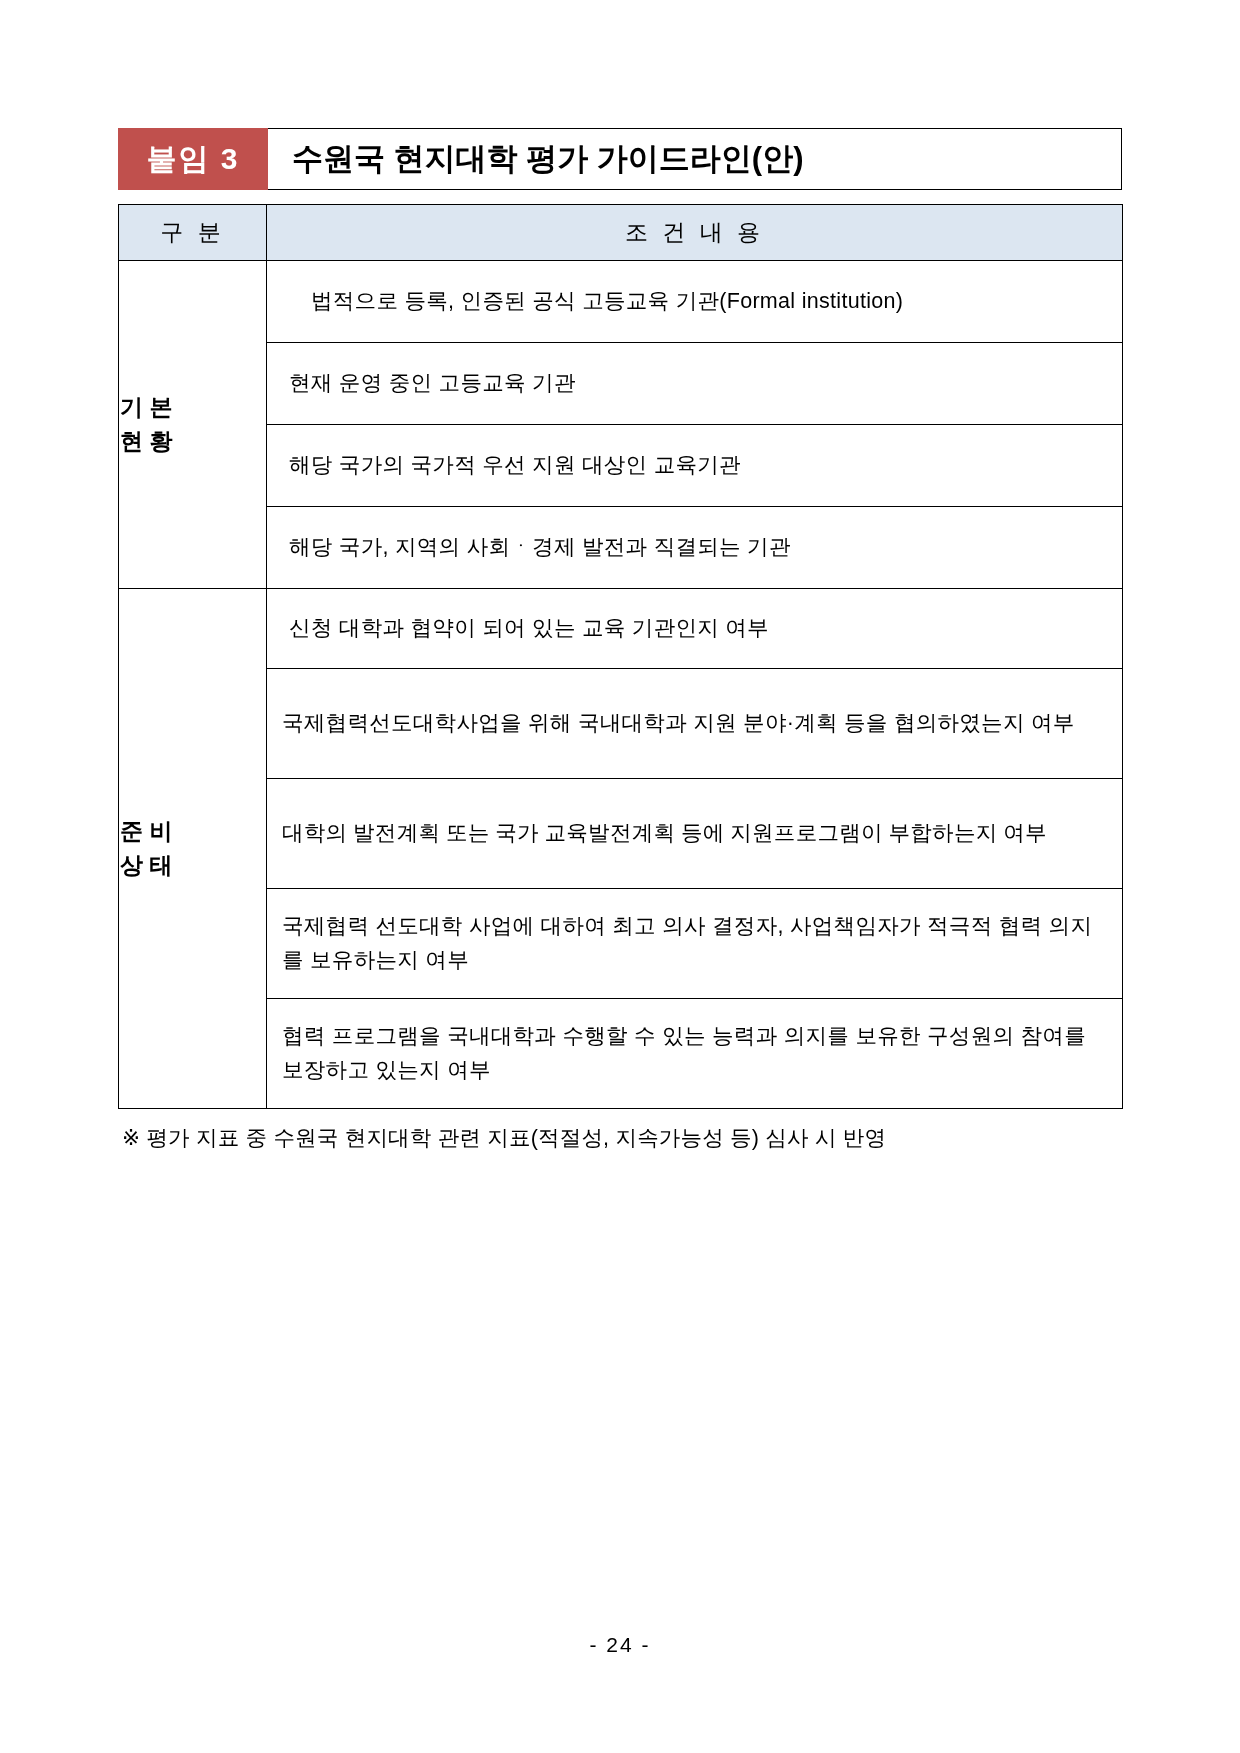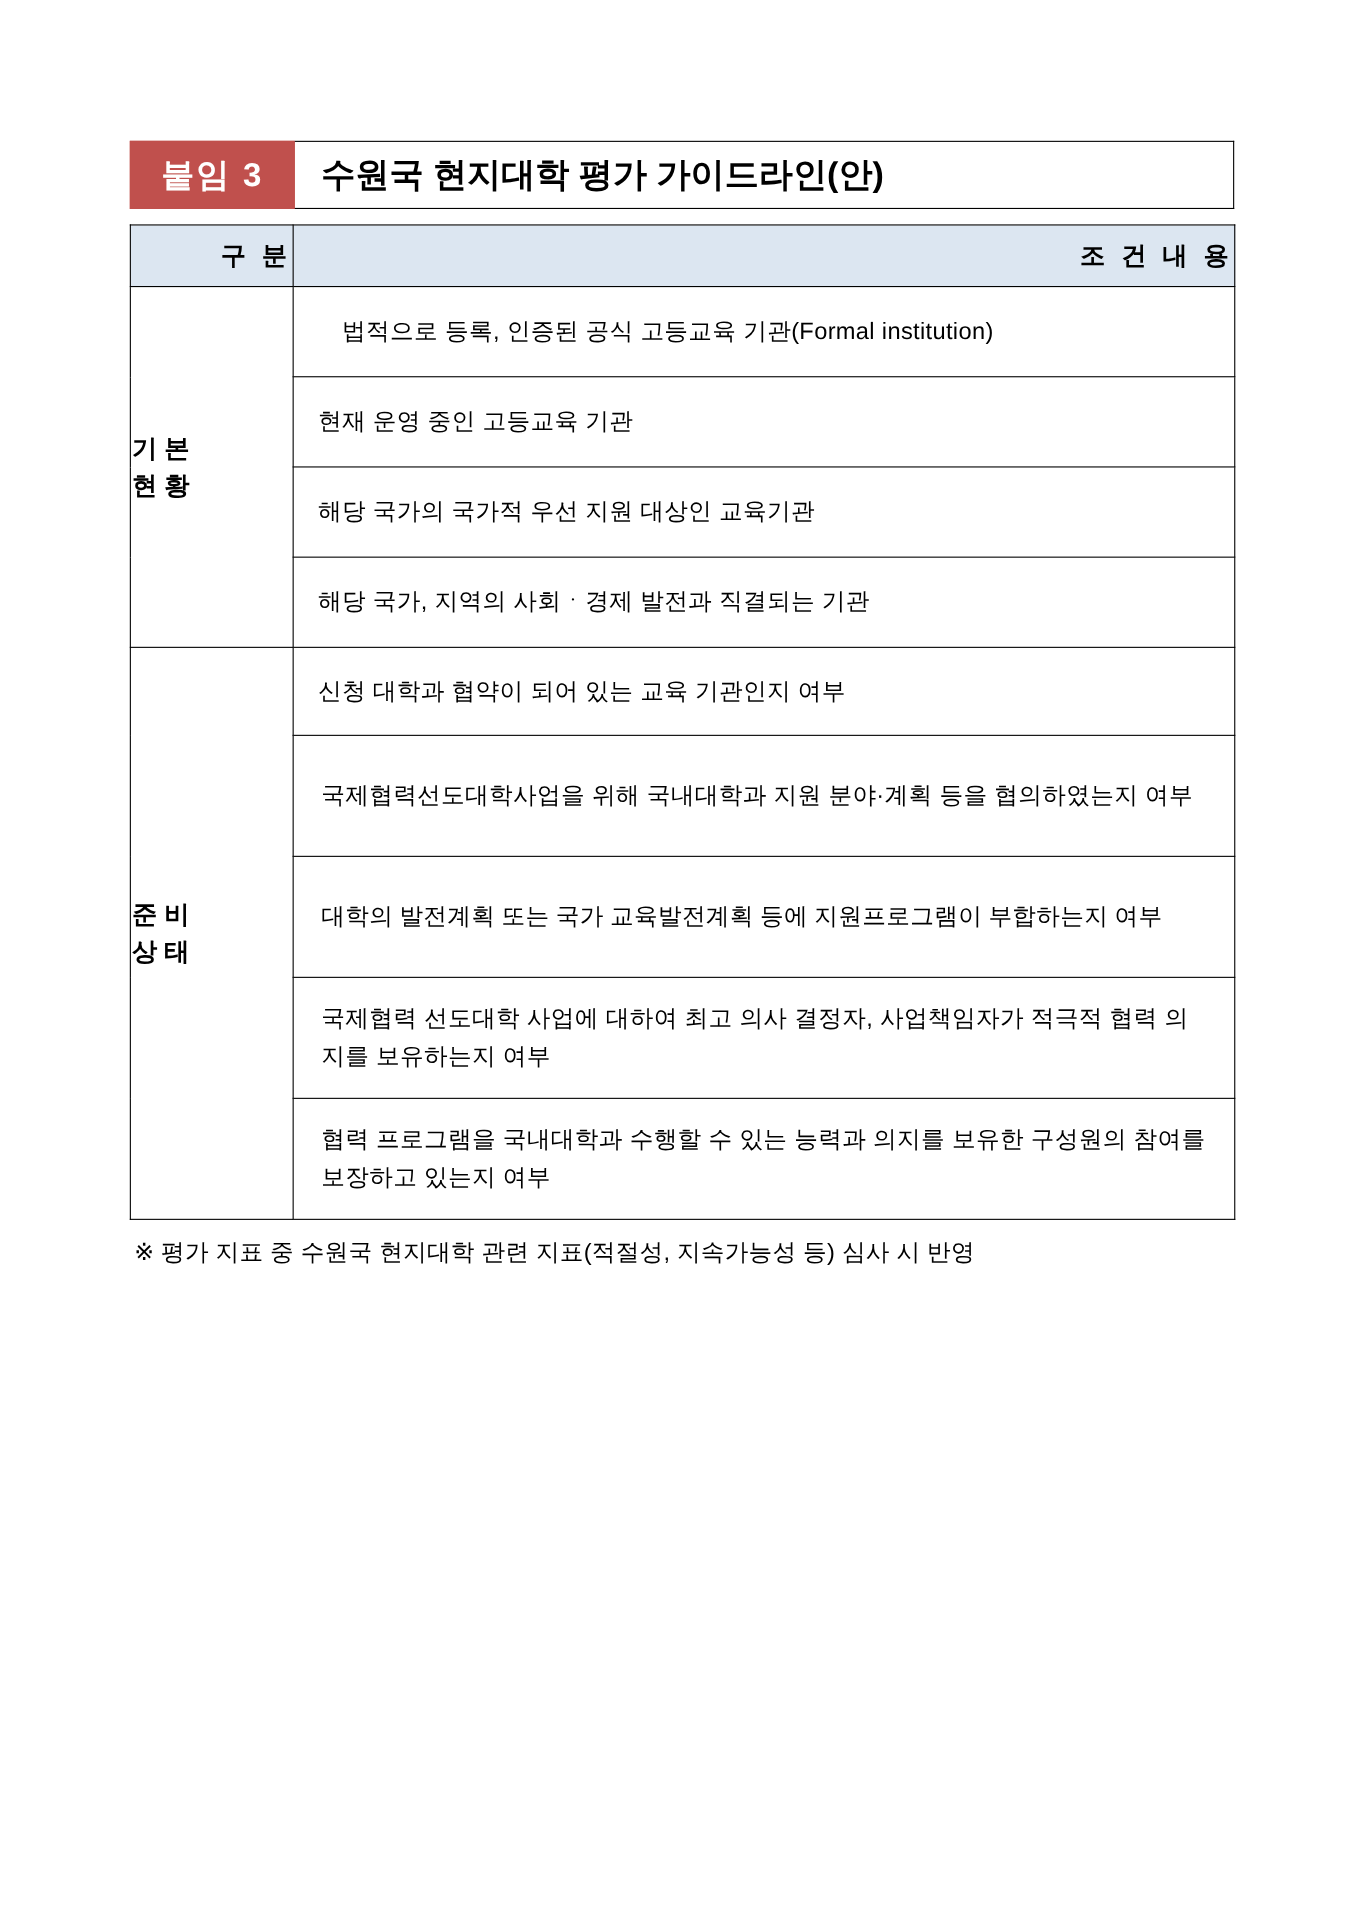--- a/index.html
+++ b/index.html
@@ -64,42 +64,42 @@
     table-layout: fixed;
   }
   table.guide th,
   table.guide td {
     border: 1px solid #000000;
     box-sizing: border-box;
   }
   table.guide th {
     background: #dce6f1;
     font-size: 23px;
-    font-weight: bold;
+    font-weight: normal;
     height: 56px;
-    text-align: right;
+    text-align: center;
     letter-spacing: 4px;
   }
   .col-cat { width: 148px; }
   .col-desc { width: 856px; }
 
   td.cat {
     vertical-align: middle;
     font-size: 23px;
     font-weight: bold;
     line-height: 1.45;
   }
   td.desc {
     padding: 18px 22px;
     font-size: 21.5px;
     line-height: 1.55;
     vertical-align: middle;
     letter-spacing: 0.3px;
   }
-  td.desc.two-line { padding: 16px 25px; }
+  td.desc.two-line { padding: 16px 15px; }
 
   .footnote {
     margin-top: 14px;
     font-size: 21.5px;
     letter-spacing: 0.2px;
     padding-left: 4px;
   }
 
   .page-number {
     position: absolute;
@@ -170,13 +170,14 @@
         <td class="desc two-line" style="height:110px;">국제협력 선도대학 사업에 대하여 최고 의사 결정자, 사업책임자가 적극적 협력 의지를 보유하는지 여부</td>
       </tr>
       <tr>
         <td class="desc two-line" style="height:110px;">협력 프로그램을 국내대학과 수행할 수 있는 능력과 의지를 보유한 구성원의 참여를 보장하고 있는지 여부</td>
       </tr>
     </tbody>
   </table>
 
   <div class="footnote">※ 평가 지표 중 수원국 현지대학 관련 지표(적절성, 지속가능성 등) 심사 시 반영</div>
 
+  <div class="page-number">- 24 -</div>
 </div>
 
 </body></html>

